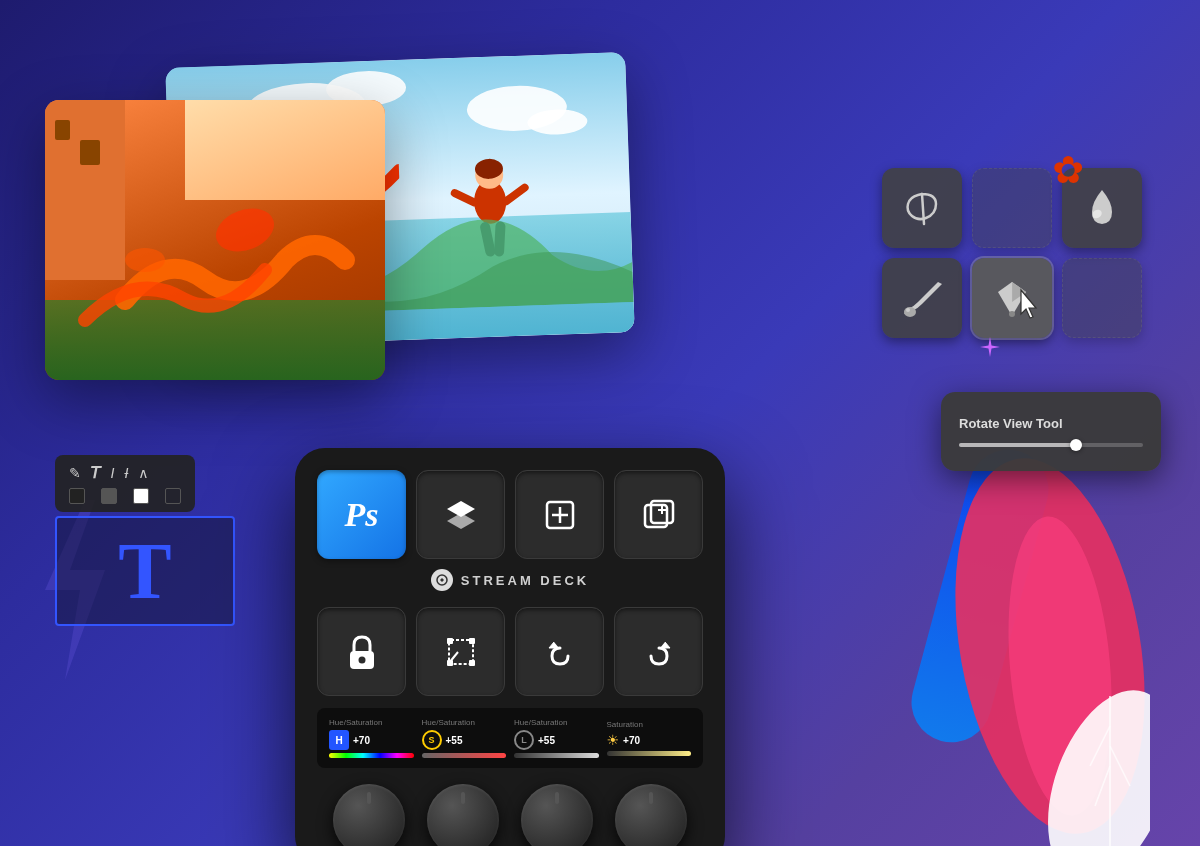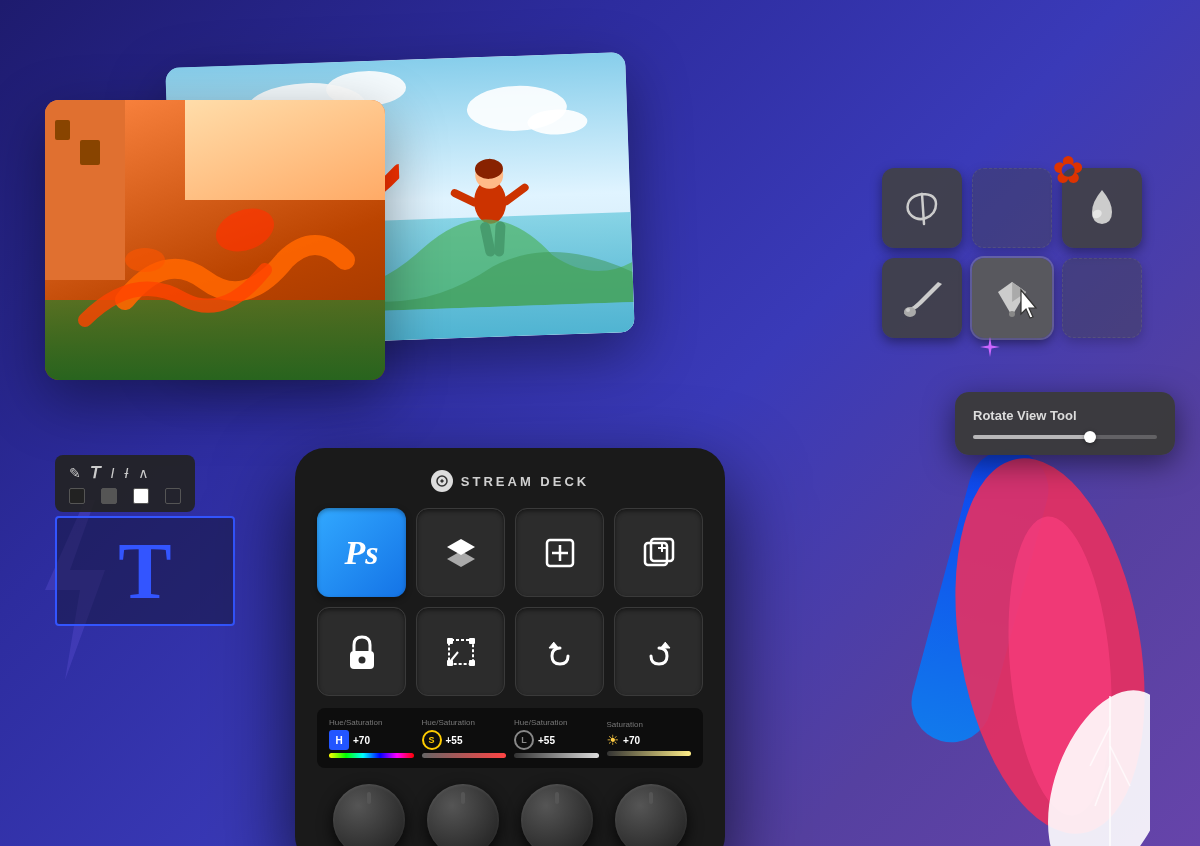--- a/index.html
+++ b/index.html
@@ -221,59 +221,59 @@
 </div>
 
 <div style="position:absolute;bottom:220px;left:55px;z-index:8;">
   <div style="width:180px;height:110px;border:2px solid #3355ff;border-radius:4px;background:rgba(20,20,50,0.5);display:flex;align-items:center;justify-content:center;">
     <span style="font-size:80px;font-weight:900;color:#3355ff;font-family:serif;line-height:1;">T</span>
   </div>
 </div>
 
 <div style="position:absolute;bottom:-20px;left:295px;width:430px;background:#1a1a1a;border-radius:30px;padding:22px 22px 10px;z-index:10;box-shadow:0 30px 80px rgba(0,0,0,0.7);">
 
+  <div style="display:grid;grid-template-columns:repeat(4,1fr);gap:10px;margin-bottom:10px;">
+
+    <div style="background:linear-gradient(135deg,#31a8ff,#1473e6);border-radius:12px;aspect-ratio:1;display:flex;align-items:center;justify-content:center;cursor:pointer;box-shadow:inset 0 2px 4px rgba(0,0,0,0.3),0 2px 6px rgba(0,0,0,0.4);">
+      <span style="font-family:Georgia,serif;font-style:italic;font-weight:900;font-size:34px;color:white;">Ps</span>
+    </div>
+
+    <div style="background:#2c2c2c;border-radius:12px;aspect-ratio:1;display:flex;align-items:center;justify-content:center;cursor:pointer;border:1px solid #3a3a3a;box-shadow:inset 0 2px 4px rgba(0,0,0,0.5);">
+      <svg width="36" height="36" viewBox="0 0 36 36">
+        <polygon points="18,4 32,12 18,20 4,12" fill="white"></polygon>
+        <polygon points="18,16 32,24 18,32 4,24" fill="white" opacity="0.6"></polygon>
+      </svg>
+    </div>
+
+    <div style="background:#2c2c2c;border-radius:12px;aspect-ratio:1;display:flex;align-items:center;justify-content:center;cursor:pointer;border:1px solid #3a3a3a;box-shadow:inset 0 2px 4px rgba(0,0,0,0.5);">
+      <svg width="36" height="36" viewBox="0 0 36 36">
+        <rect x="5" y="5" width="26" height="26" rx="3" fill="none" stroke="white" stroke-width="2.5"></rect>
+        <line x1="18" y1="10" x2="18" y2="26" stroke="white" stroke-width="2.5"></line>
+        <line x1="10" y1="18" x2="26" y2="18" stroke="white" stroke-width="2.5"></line>
+      </svg>
+    </div>
+
+    <div style="background:#2c2c2c;border-radius:12px;aspect-ratio:1;display:flex;align-items:center;justify-content:center;cursor:pointer;border:1px solid #3a3a3a;box-shadow:inset 0 2px 4px rgba(0,0,0,0.5);">
+      <svg width="36" height="36" viewBox="0 0 36 36">
+        <rect x="4" y="8" width="22" height="22" rx="3" fill="none" stroke="white" stroke-width="2.5"></rect>
+        <rect x="10" y="4" width="22" height="22" rx="3" fill="none" stroke="white" stroke-width="2.5"></rect>
+        <line x1="21" y1="9" x2="21" y2="17" stroke="white" stroke-width="2"></line>
+        <line x1="17" y1="13" x2="25" y2="13" stroke="white" stroke-width="2"></line>
+      </svg>
+    </div>
+  </div>
+
   <div style="display:flex;align-items:center;justify-content:center;margin-bottom:16px;gap:8px;">
     <div style="width:22px;height:22px;background:#ddd;border-radius:50%;display:flex;align-items:center;justify-content:center;">
       <svg width="14" height="14" viewBox="0 0 14 14">
         <circle cx="7" cy="7" r="5" fill="none" stroke="#333" stroke-width="1.5"></circle>
         <path d="M5,7 L7,5 L9,7 L7,9 Z" fill="#333"></path>
       </svg>
     </div>
     <span style="color:#d0d0d0;font-size:13px;font-weight:700;letter-spacing:3px;">STREAM DECK</span>
-  </div>
-
-  <div style="display:grid;grid-template-columns:repeat(4,1fr);gap:10px;margin-bottom:10px;">
-
-    <div style="background:linear-gradient(135deg,#31a8ff,#1473e6);border-radius:12px;aspect-ratio:1;display:flex;align-items:center;justify-content:center;cursor:pointer;box-shadow:inset 0 2px 4px rgba(0,0,0,0.3),0 2px 6px rgba(0,0,0,0.4);">
-      <span style="font-family:Georgia,serif;font-style:italic;font-weight:900;font-size:34px;color:white;">Ps</span>
-    </div>
-
-    <div style="background:#2c2c2c;border-radius:12px;aspect-ratio:1;display:flex;align-items:center;justify-content:center;cursor:pointer;border:1px solid #3a3a3a;box-shadow:inset 0 2px 4px rgba(0,0,0,0.5);">
-      <svg width="36" height="36" viewBox="0 0 36 36">
-        <polygon points="18,4 32,12 18,20 4,12" fill="white"></polygon>
-        <polygon points="18,16 32,24 18,32 4,24" fill="white" opacity="0.6"></polygon>
-      </svg>
-    </div>
-
-    <div style="background:#2c2c2c;border-radius:12px;aspect-ratio:1;display:flex;align-items:center;justify-content:center;cursor:pointer;border:1px solid #3a3a3a;box-shadow:inset 0 2px 4px rgba(0,0,0,0.5);">
-      <svg width="36" height="36" viewBox="0 0 36 36">
-        <rect x="5" y="5" width="26" height="26" rx="3" fill="none" stroke="white" stroke-width="2.5"></rect>
-        <line x1="18" y1="10" x2="18" y2="26" stroke="white" stroke-width="2.5"></line>
-        <line x1="10" y1="18" x2="26" y2="18" stroke="white" stroke-width="2.5"></line>
-      </svg>
-    </div>
-
-    <div style="background:#2c2c2c;border-radius:12px;aspect-ratio:1;display:flex;align-items:center;justify-content:center;cursor:pointer;border:1px solid #3a3a3a;box-shadow:inset 0 2px 4px rgba(0,0,0,0.5);">
-      <svg width="36" height="36" viewBox="0 0 36 36">
-        <rect x="4" y="8" width="22" height="22" rx="3" fill="none" stroke="white" stroke-width="2.5"></rect>
-        <rect x="10" y="4" width="22" height="22" rx="3" fill="none" stroke="white" stroke-width="2.5"></rect>
-        <line x1="21" y1="9" x2="21" y2="17" stroke="white" stroke-width="2"></line>
-        <line x1="17" y1="13" x2="25" y2="13" stroke="white" stroke-width="2"></line>
-      </svg>
-    </div>
   </div>
 
   <div style="display:grid;grid-template-columns:repeat(4,1fr);gap:10px;margin-bottom:12px;">
 
     <div style="background:#2c2c2c;border-radius:12px;aspect-ratio:1;display:flex;align-items:center;justify-content:center;cursor:pointer;border:1px solid #3a3a3a;box-shadow:inset 0 2px 4px rgba(0,0,0,0.5);">
       <svg width="34" height="38" viewBox="0 0 34 38">
         <rect x="5" y="18" width="24" height="18" rx="4" fill="white"></rect>
         <path d="M9,18 L9,12 Q9,4 17,4 Q25,4 25,12 L25,18" fill="none" stroke="white" stroke-width="3" stroke-linecap="round"></path>
         <circle cx="17" cy="27" r="3.5" fill="#2c2c2c"></circle>
       </svg>
@@ -404,21 +404,21 @@
 
   <div style="width:80px;height:80px;background:rgba(65,65,65,0.4);border-radius:12px;cursor:pointer;box-shadow:0 4px 12px rgba(0,0,0,0.2);border:1px dashed rgba(120,120,120,0.3);"></div>
 </div>
 
 <div style="position:absolute;top:288px;right:155px;z-index:20;">
   <svg width="28" height="34" viewBox="0 0 28 34">
     <path d="M4,2 L4,26 L9,21 L13,30 L16,29 L12,20 L19,20 Z" fill="white" stroke="#333" stroke-width="1.2"></path>
   </svg>
 </div>
 
-<div style="position:absolute;top:392px;right:25px;width:220px;background:rgba(58,58,58,0.96);border-radius:14px;padding:16px 18px;z-index:15;box-shadow:0 8px 30px rgba(0,0,0,0.5);">
+<div style="position:absolute;top:392px;right:39px;width:220px;background:rgba(58,58,58,0.96);border-radius:14px;padding:24px 18px;z-index:15;box-shadow:0 8px 30px rgba(0,0,0,0.5);">
   <div style="color:#ddd;font-size:13px;font-weight:600;margin-bottom:12px;">Rotate View Tool</div>
   <div style="margin-top:10px;position:relative;">
     <div style="width:100%;height:4px;background:rgba(255,255,255,0.2);border-radius:2px;position:relative;">
       <div style="width:65%;height:100%;background:rgba(255,255,255,0.55);border-radius:2px;"></div>
       <div style="position:absolute;right:33%;top:-4px;width:12px;height:12px;background:white;border-radius:50%;box-shadow:0 1px 4px rgba(0,0,0,0.4);"></div>
     </div>
   </div>
 </div>
 
 <div style="position:absolute;top:148px;right:116px;font-size:38px;z-index:6;color:#dd3300;">

